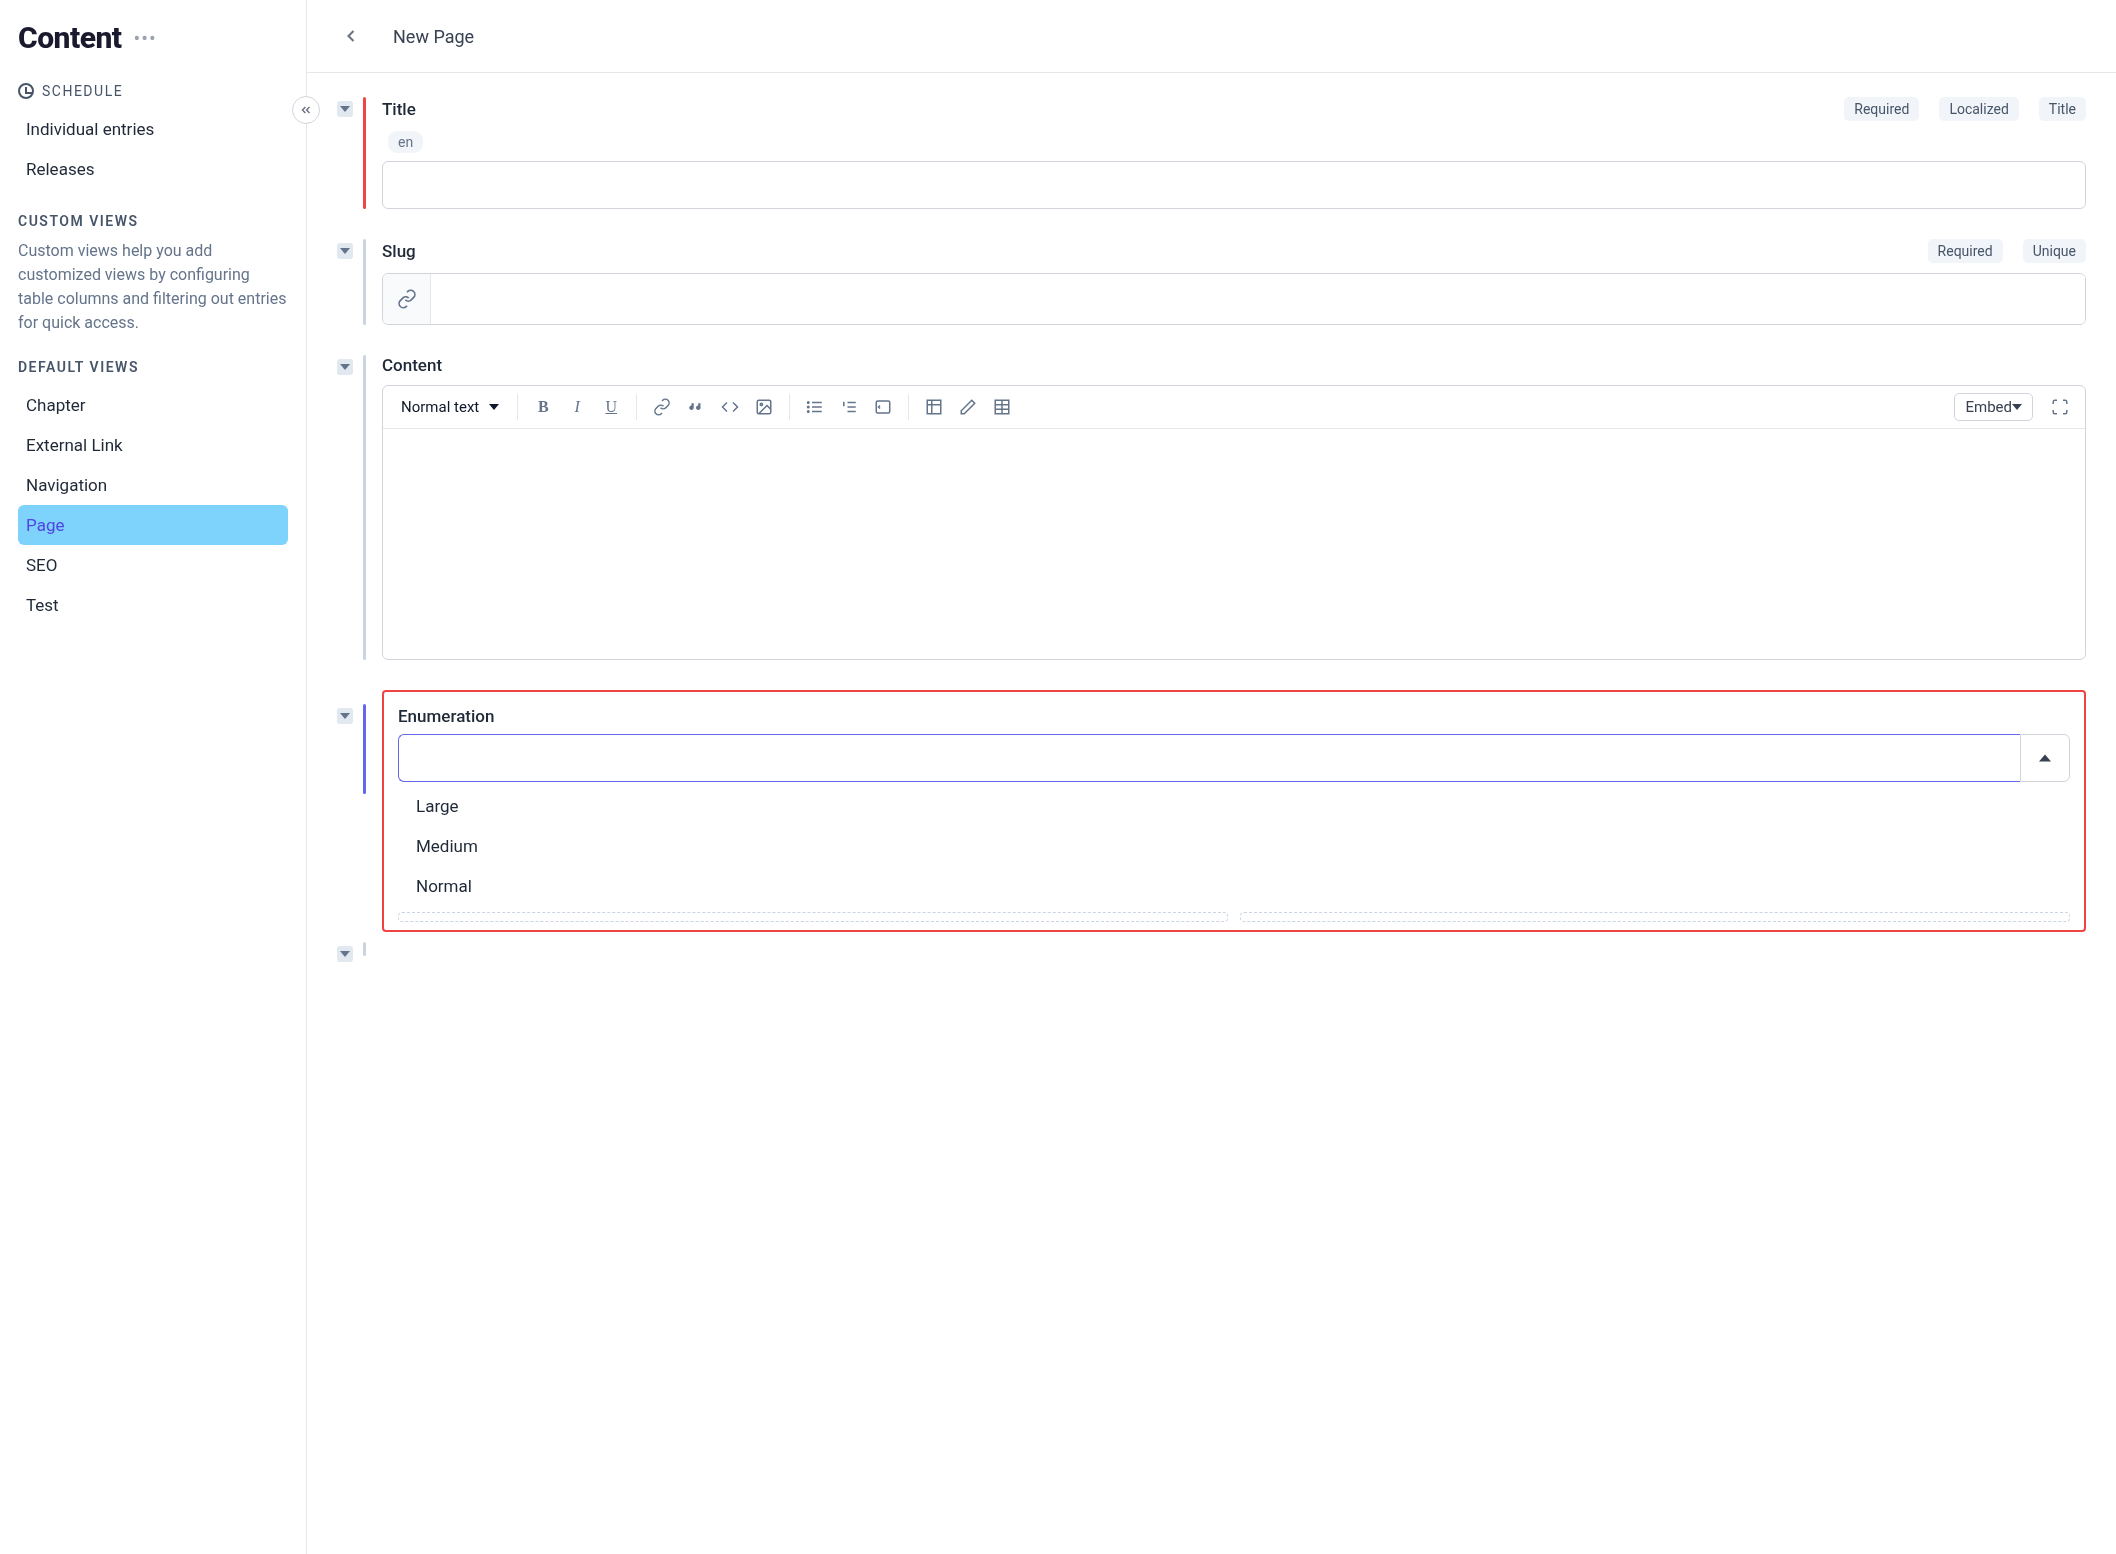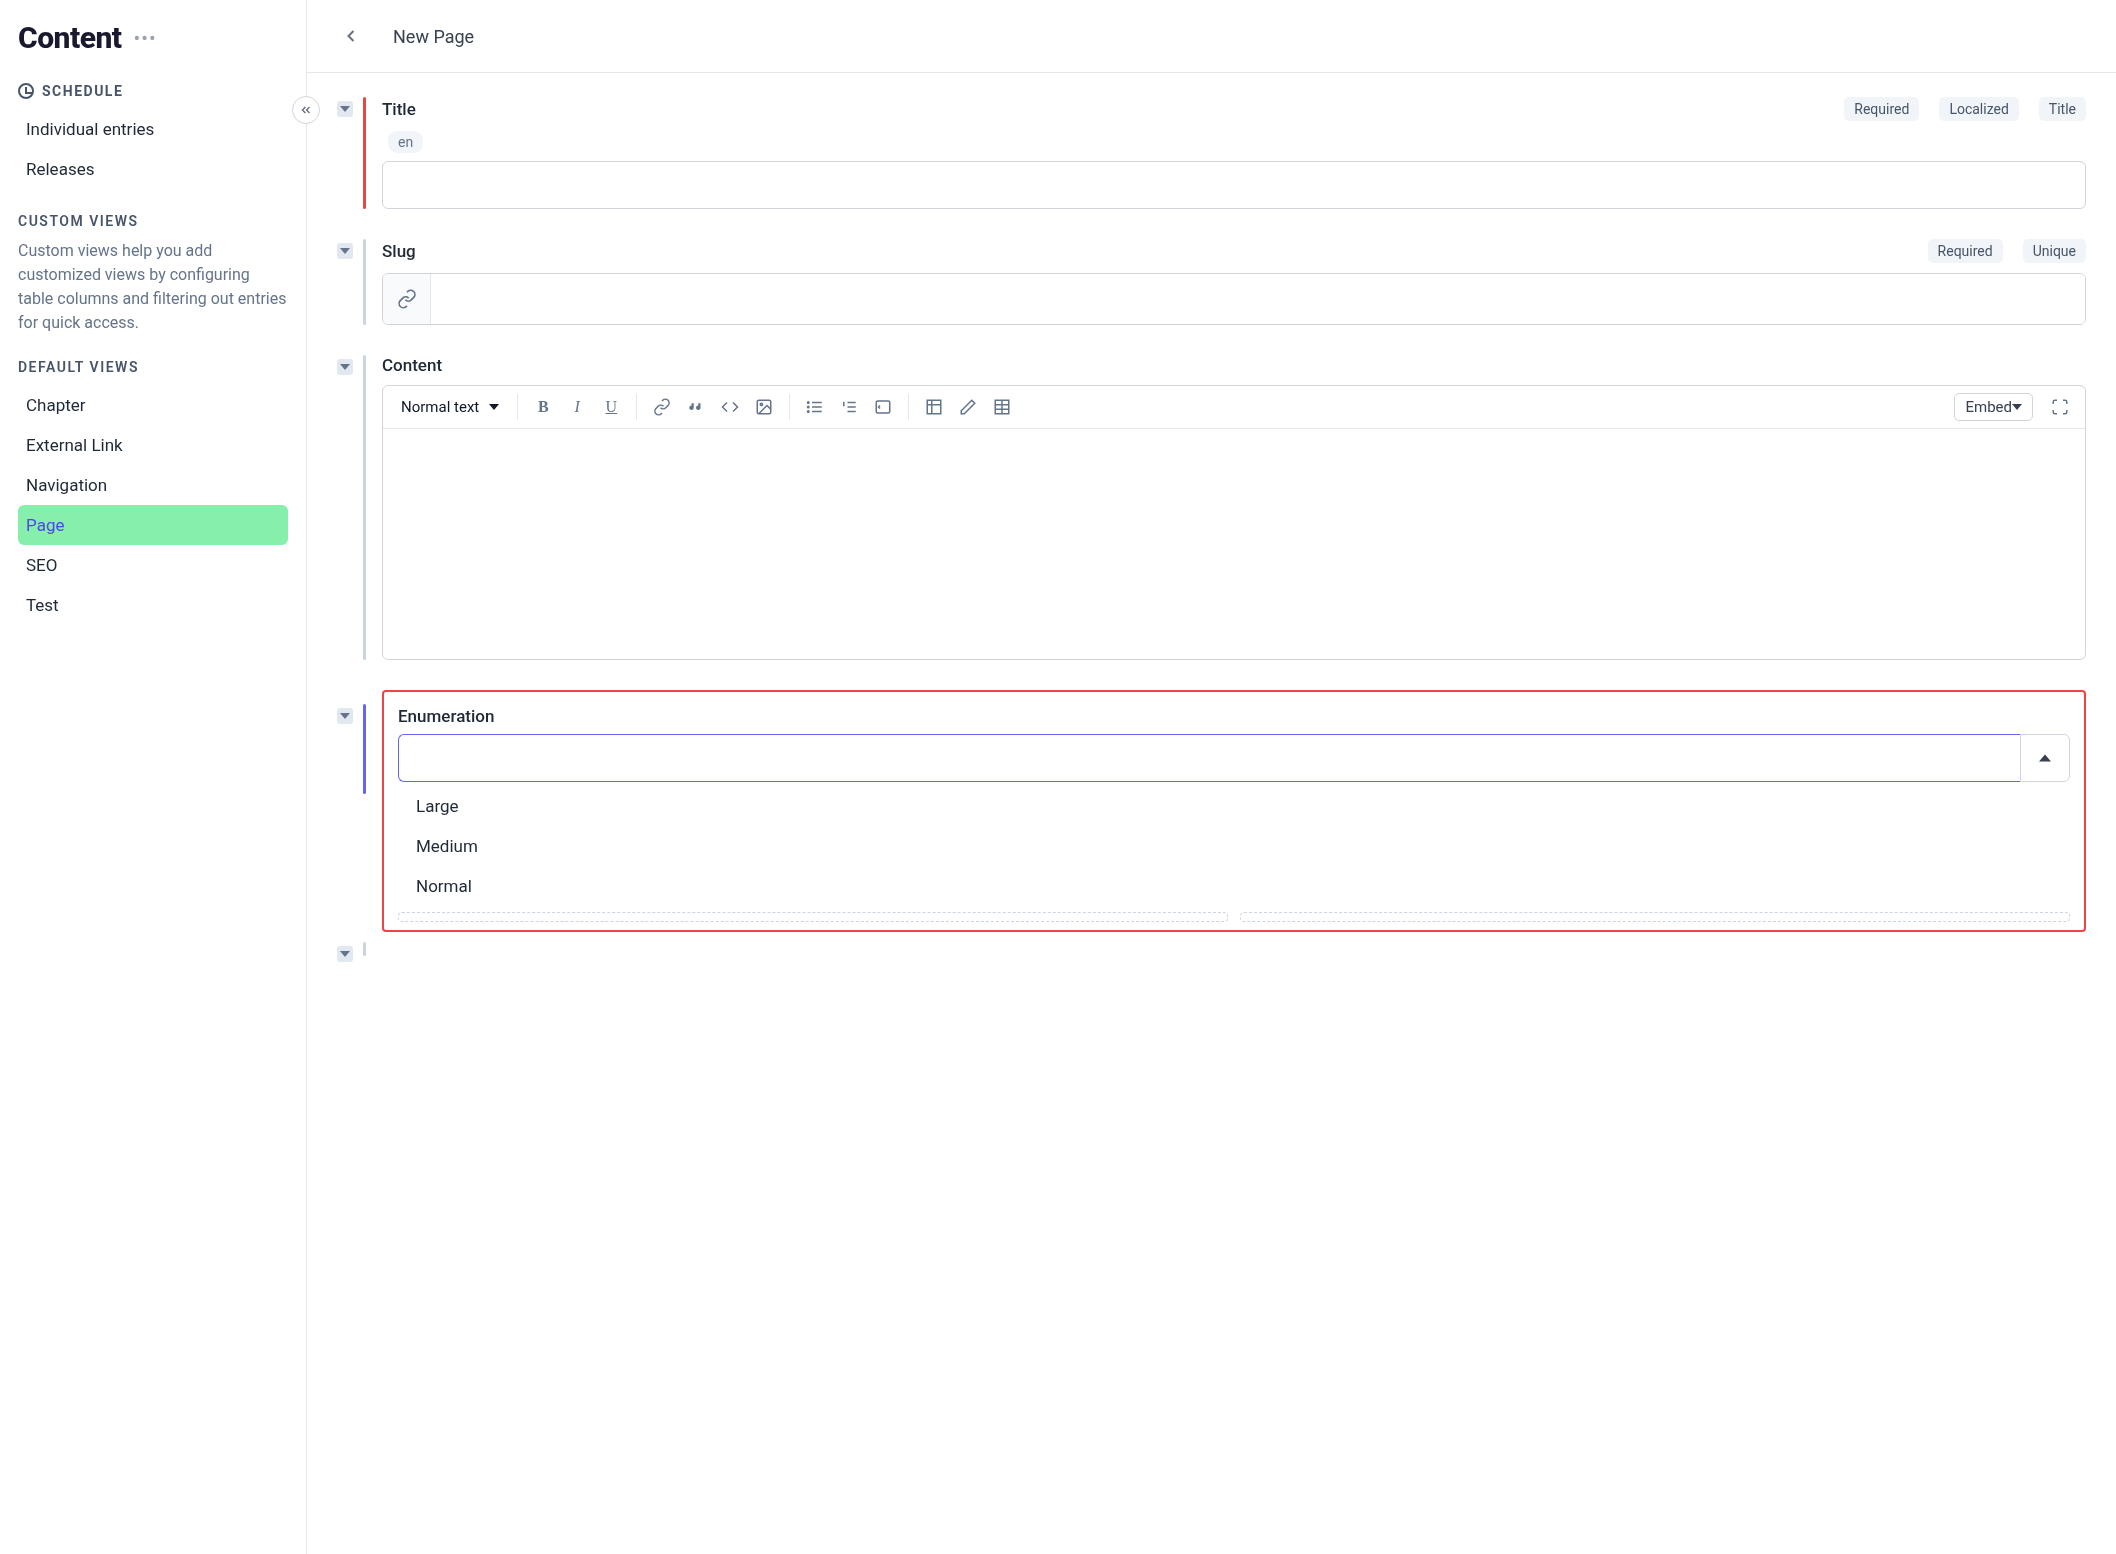--- a/index.html
+++ b/index.html
@@ -2,25 +2,25 @@
 <html><head>
 <meta charset="utf-8">
 <style>
 * { box-sizing: border-box; margin: 0; padding: 0; }
 body { font-family: -apple-system, BlinkMacSystemFont, "Segoe UI", Roboto, sans-serif; color: #1a1a2e; background: #fff; font-size: 16px; }
 .app { display: flex; min-height: 100vh; }
 .sidebar { width: 307px; border-right: 1px solid #e5e7eb; padding: 20px 18px; position: relative; }
 .sidebar-header { display: flex; align-items: center; gap: 12px; margin-bottom: 28px; }
 .sidebar-title { font-size: 30px; font-weight: 800; letter-spacing: -0.5px; }
 .more-dots { color: #9ca3af; font-size: 20px; letter-spacing: 1px; cursor: pointer; }
-.section-label { display: flex; align-items: center; gap: 8px; color: #475569; font-size: 14px; font-weight: 700; letter-spacing: 1.5px; margin-bottom: 10px; }
+.section-label { display: flex; align-items: center; gap: 8px; color: #475569; font-size: 14px; font-weight: 400; letter-spacing: 1.5px; margin-bottom: 10px; }
 .clock-icon { width: 16px; height: 16px; border: 2px solid #475569; border-radius: 50%; position: relative; display: inline-block; }
 .clock-icon::after { content: ""; position: absolute; width: 5px; height: 5px; border-left: 2px solid #475569; border-bottom: 2px solid #475569; top: 2px; left: 5px; }
 .nav-item { padding: 10px 8px; font-size: 17px; color: #1f2937; cursor: pointer; border-radius: 6px; }
-.nav-item.active { background: #86efac; color: #4f46e5; }
+.nav-item.active { background: #7dd3fc; color: #4f46e5; }
 .custom-views-desc { color: #64748b; font-size: 16px; line-height: 1.5; margin: 8px 0 8px; }
 .section-heading { color: #475569; font-size: 14px; font-weight: 600; letter-spacing: 1.5px; margin: 24px 0 10px; }
 .collapse-handle { position: absolute; right: -14px; top: 96px; width: 28px; height: 28px; border: 1px solid #d1d5db; border-radius: 50%; background: #fff; display: flex; align-items: center; justify-content: center; cursor: pointer; color: #6b7280; font-size: 14px; }
 .main { flex: 1; padding: 0; }
 .page-header { display: flex; align-items: center; gap: 28px; padding: 22px 30px; border-bottom: 1px solid #e5e7eb; }
 .back-btn { width: 28px; height: 28px; display: flex; align-items: center; justify-content: center; color: #6b7280; cursor: pointer; }
 .page-title { font-size: 18px; color: #374151; }
 .form-area { padding: 24px 30px; }
 .field-row { display: flex; gap: 10px; margin-bottom: 30px; }
 .field-toggle { width: 16px; height: 16px; background: #e2e8f0; border-radius: 3px; display: flex; align-items: center; justify-content: center; cursor: pointer; margin-top: 4px; color: #64748b; }

